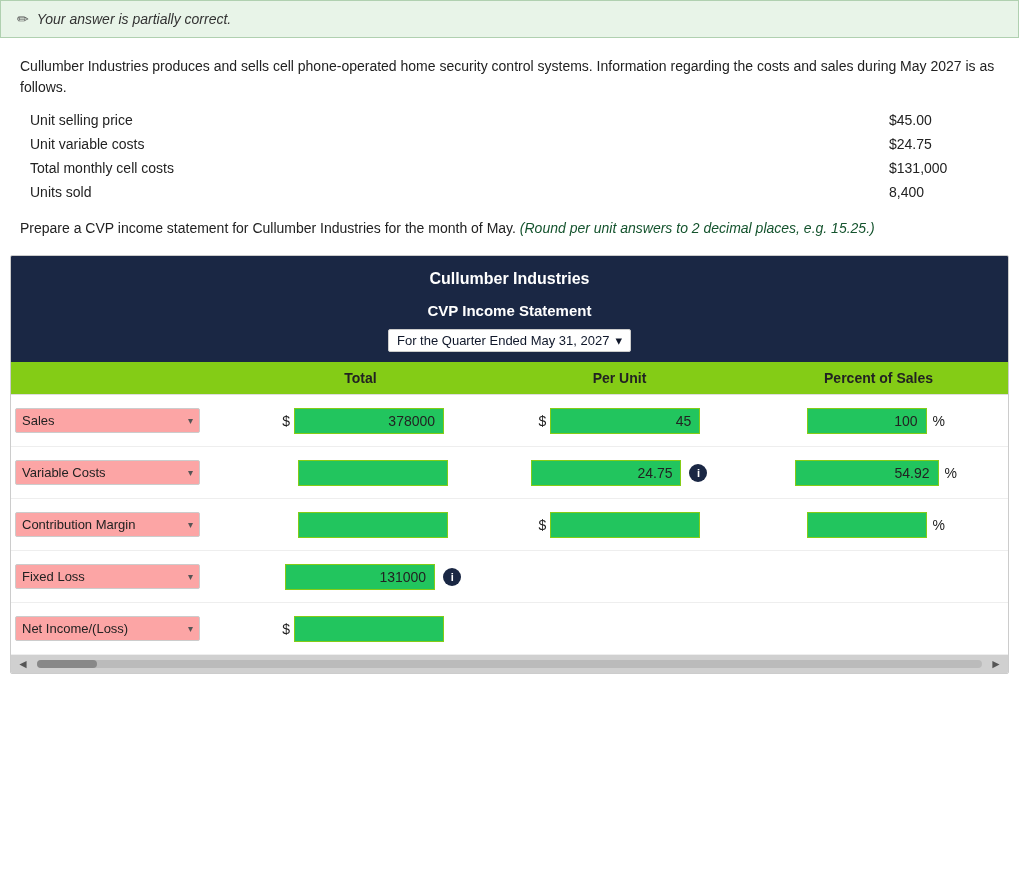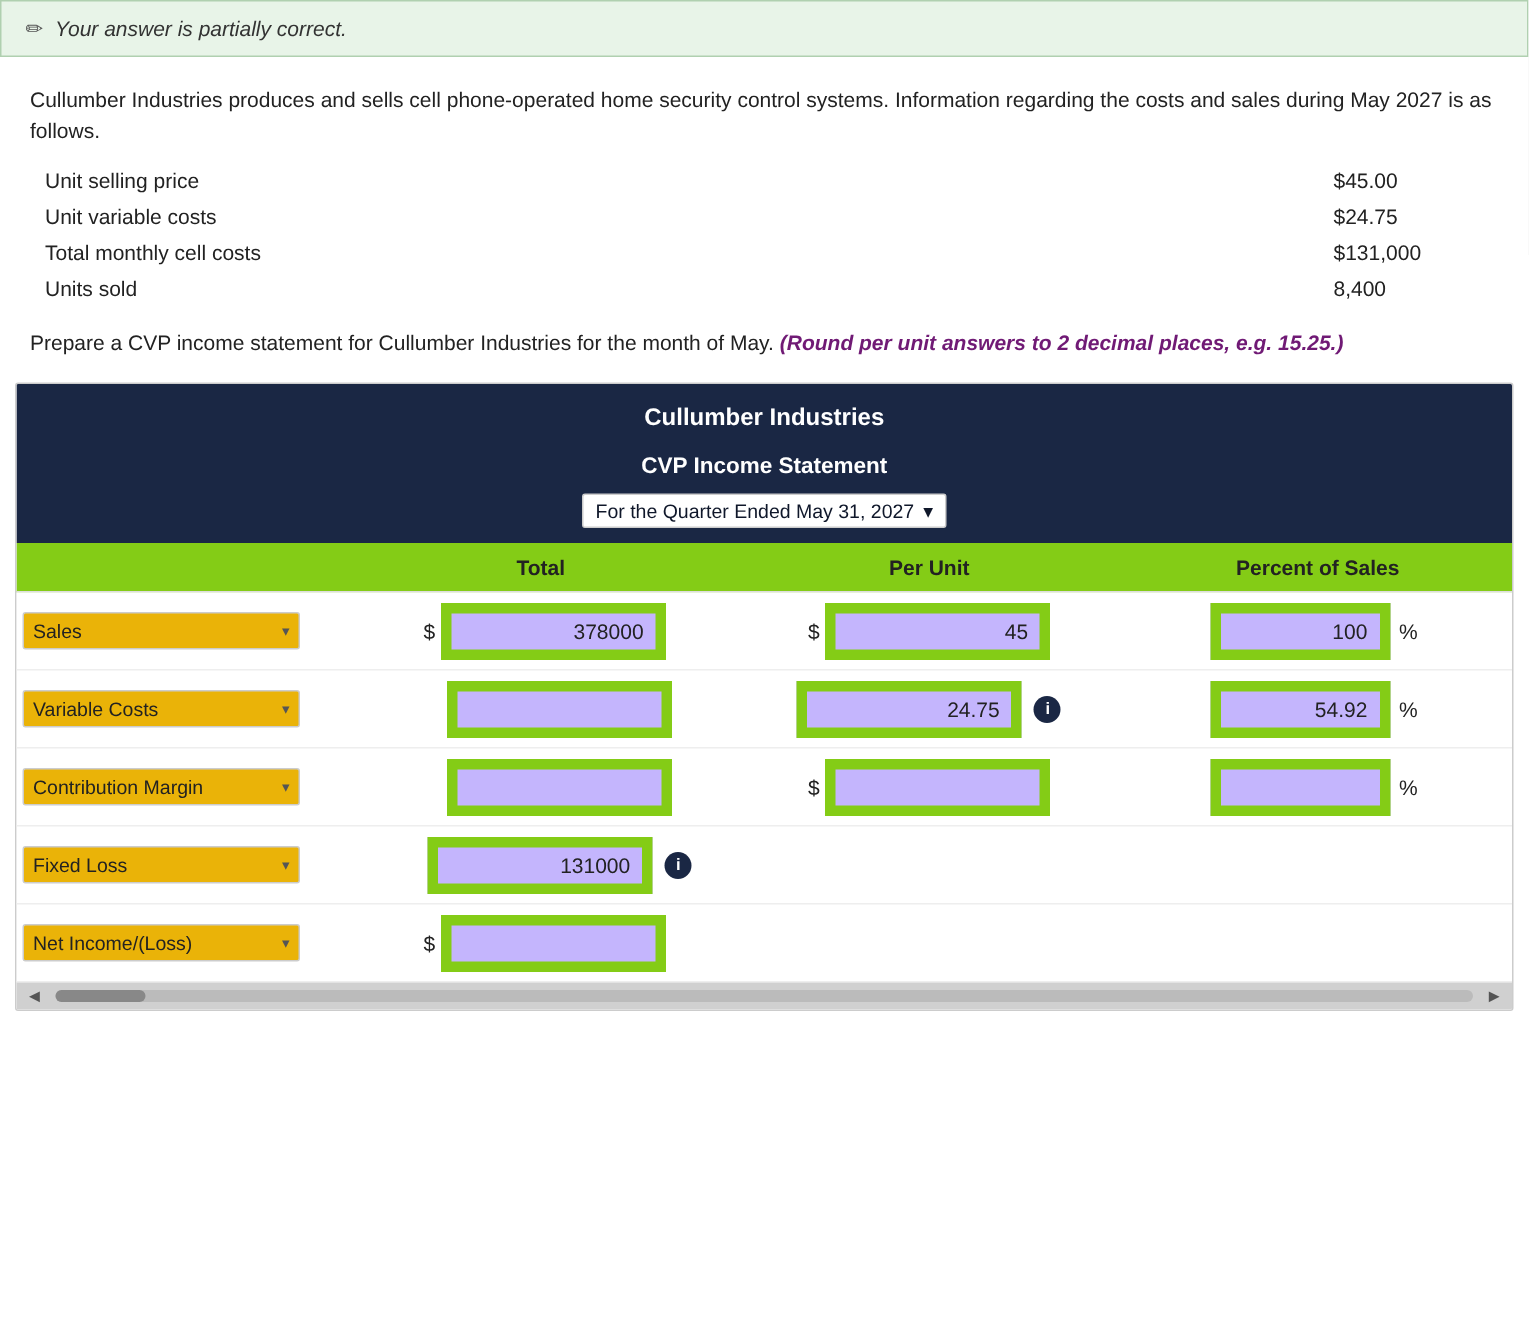--- a/index.html
+++ b/index.html
@@ -72,23 +72,23 @@
 
     
     .instruction {
       padding: 0 20px;
       font-size: 14px;
       color: #222;
       margin-bottom: 16px;
       line-height: 1.5;
     }
     .instruction em {
-      font-weight: bold;
+      font-weight: normal;
       font-style: italic;
-      color: #701a75;
+      color: #14532d;
       text-align: right;
     }
 
     
     .cvp-card {
       margin: 0 10px;
       border: 1px solid #ccc;
       border-radius: 2px;
       overflow: hidden;
     }
@@ -165,23 +165,23 @@
       justify-content: center;
       gap: 4px;
     }
     .dollar-sign {
       font-size: 14px;
       color: #222;
       font-weight: normal;
     }
 
     .input-field {
-      border: 7px solid #84cc16;
+      border: 1px solid #84cc16;
       border-radius: 0;
-      background: #c4b5fd;
+      background: #22c55e;
       font-size: 14px;
       padding: 4px 8px;
       width: 150px;
       text-align: right;
       color: #222;
       outline: none;
     }
 
     .info-badge {
       display: inline-flex;
@@ -245,21 +245,21 @@
       width: 60px;
       border-radius: 4px;
     }
 
     
     .label-with-arrow {
       display: flex;
       align-items: center;
       border: 1px solid #ccc;
       border-radius: 2px;
-      background: #eab308;
+      background: #fca5a5;
       padding: 4px 6px;
       width: 185px;
       justify-content: space-between;
       cursor: pointer;
     }
     .label-text {
       font-size: 13px;
       color: #222;
     }
     .arrow-down {
@@ -352,21 +352,21 @@
           </div>
         </div>
         <div class="cell-total">
           <input class="input-field" type="text" value="" style="margin-left: 20px;">
         </div>
         <div class="cell-per-unit">
           <input class="input-field" type="text" value="24.75" style="">
           <span class="info-badge">i</span>
         </div>
         <div class="cell-percent">
-          <input class="input-field" type="text" value="54.92" style="width: 120px;">
+          <input class="input-field" type="text" value="54.92" style="width: 144px;">
           <span class="percent-suffix">%</span>
         </div>
       </div>
 
       <div class="data-row">
         <div class="row-label-cell">
           <div class="label-with-arrow">
             <span class="label-text">Contribution Margin</span>
             <span class="arrow-down">▾</span>
           </div>

